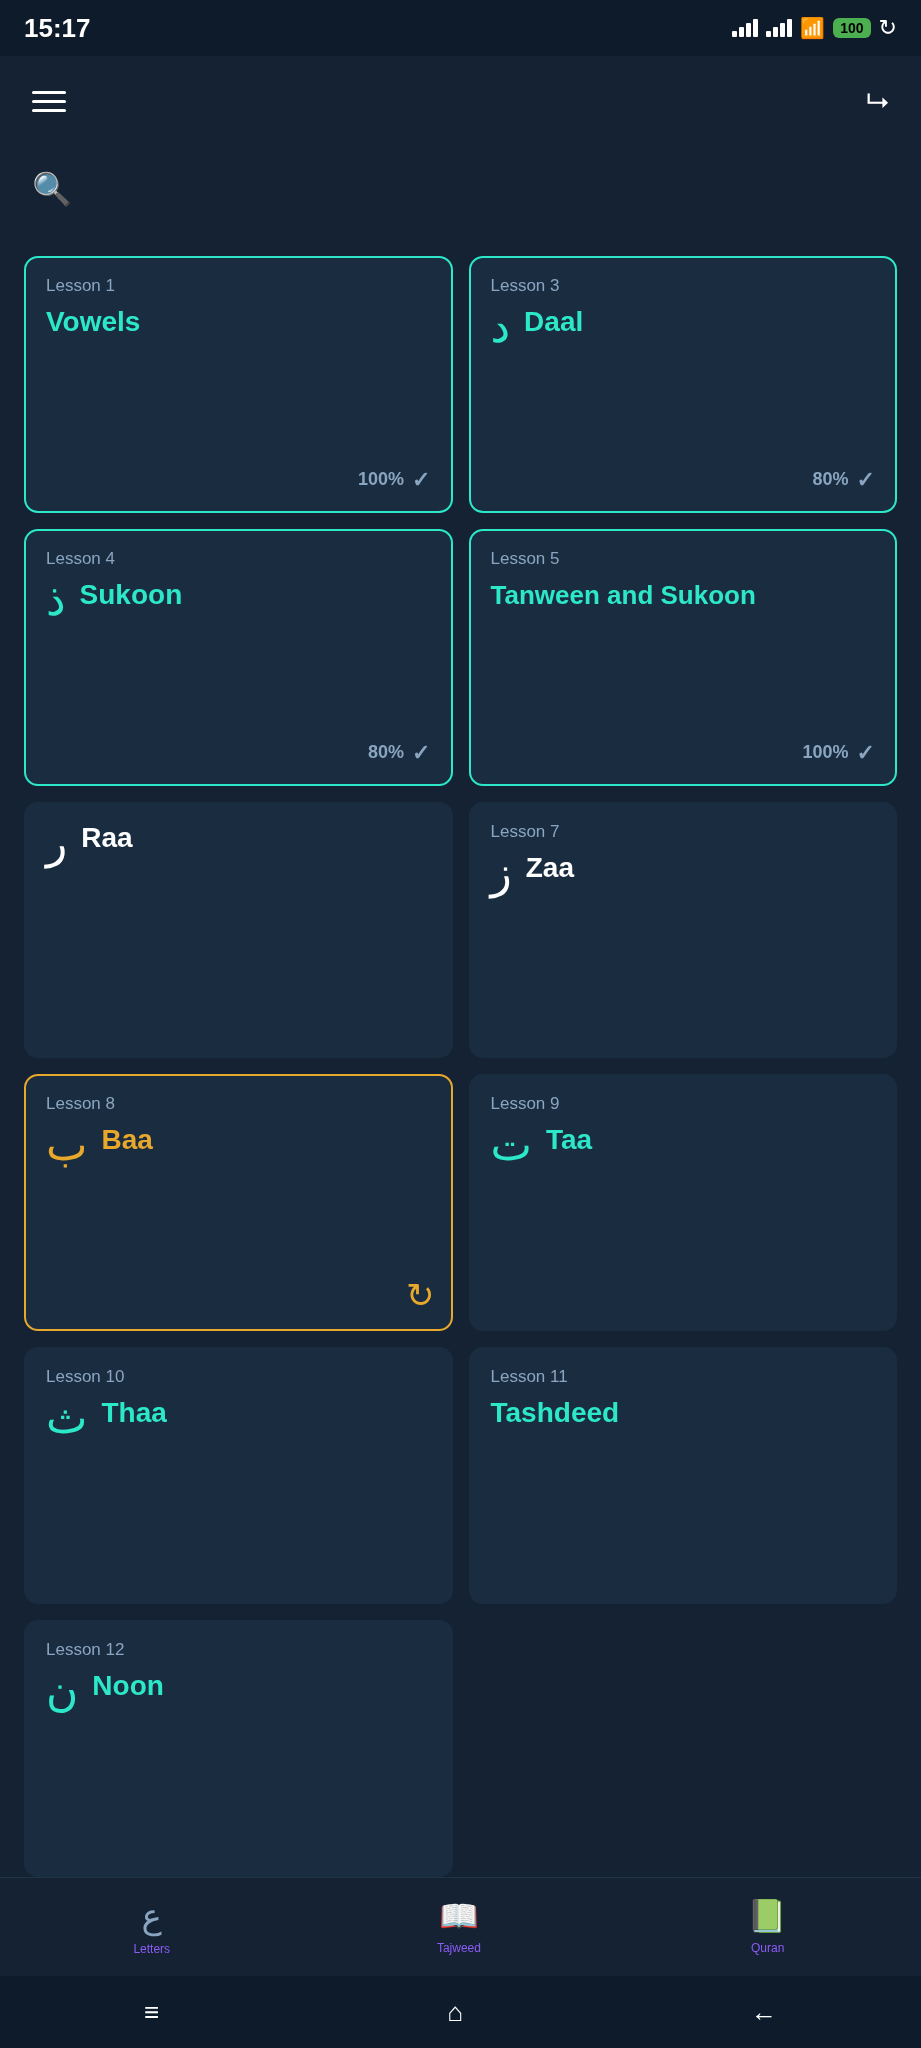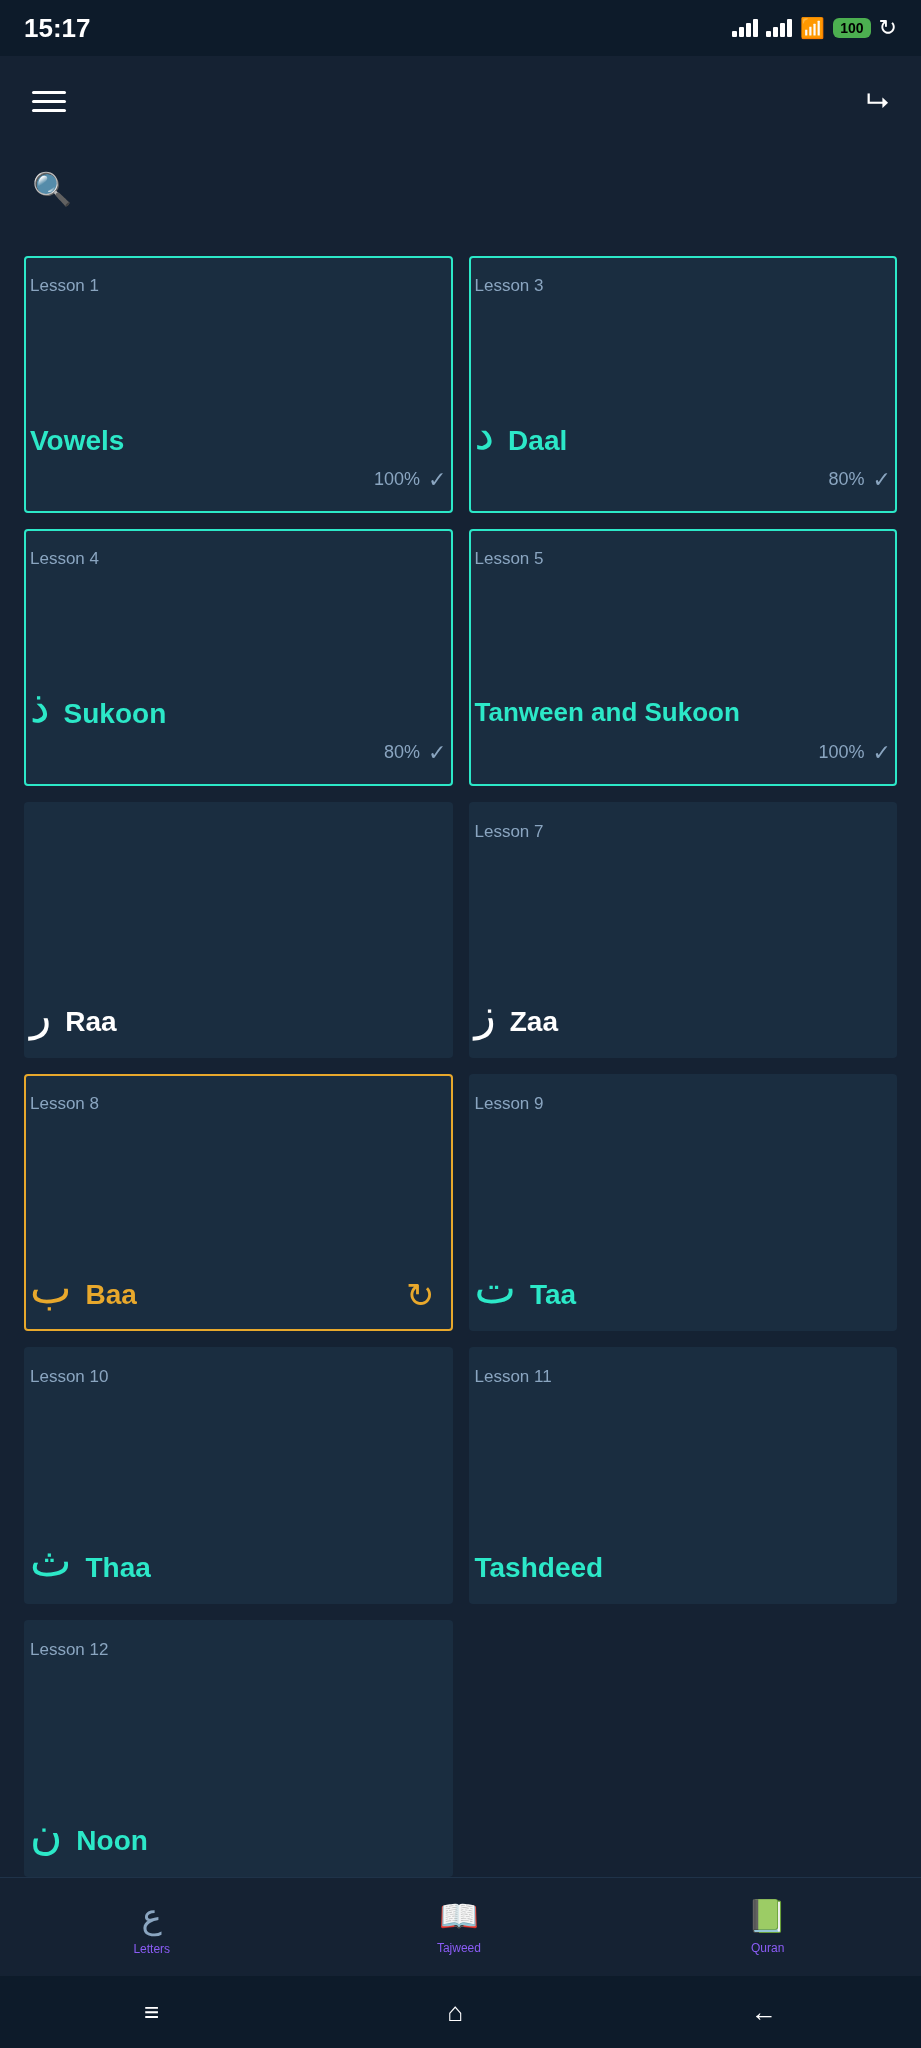--- a/index.html
+++ b/index.html
@@ -114,40 +114,40 @@
       flex: 1;
       background: #152233;
       padding: 16px 24px 0;
       display: grid;
       grid-template-columns: 1fr 1fr;
       gap: 16px;
     }
 
     .lesson-card {
       background: #1a2d40;
-      border-radius: 4px;
-      padding: 18px 4px;
+      border-radius: 14px;
+      padding: 18px 20px;
       display: flex;
       flex-direction: column;
       min-height: 160px;
       position: relative;
       border: 2px solid transparent;
     }
     .lesson-card.border-teal { border-color: #2ce8c8; }
     .lesson-card.border-gold { border-color: #e8a82c; }
     .lesson-card.border-none { border-color: transparent; }
 
     .lesson-label {
       font-size: 17px;
       color: #8aa5c0;
       margin-bottom: 10px;
     }
     .lesson-content {
       display: flex;
-      align-items: flex-end;
+      align-items: flex-start;
       gap: 14px;
       flex: 1;
     }
     .lesson-arabic {
       font-size: 44px;
       line-height: 1;
     }
     .lesson-name {
       font-size: 28px;
       font-weight: 700;
@@ -155,20 +155,21 @@
     .teal-text { color: #2ce8c8; }
     .gold-text { color: #e8a82c; }
     .white-text { color: #fff; }
 
     .lesson-footer {
       display: flex;
       align-items: center;
       justify-content: flex-end;
       gap: 8px;
       margin-top: 10px;
+      font-weight: bold;
     }
     .progress-text {
       font-size: 18px;
       color: #8aa5c0;
     }
     .check-icon {
       font-size: 22px;
       color: #8aa5c0;
     }
 

